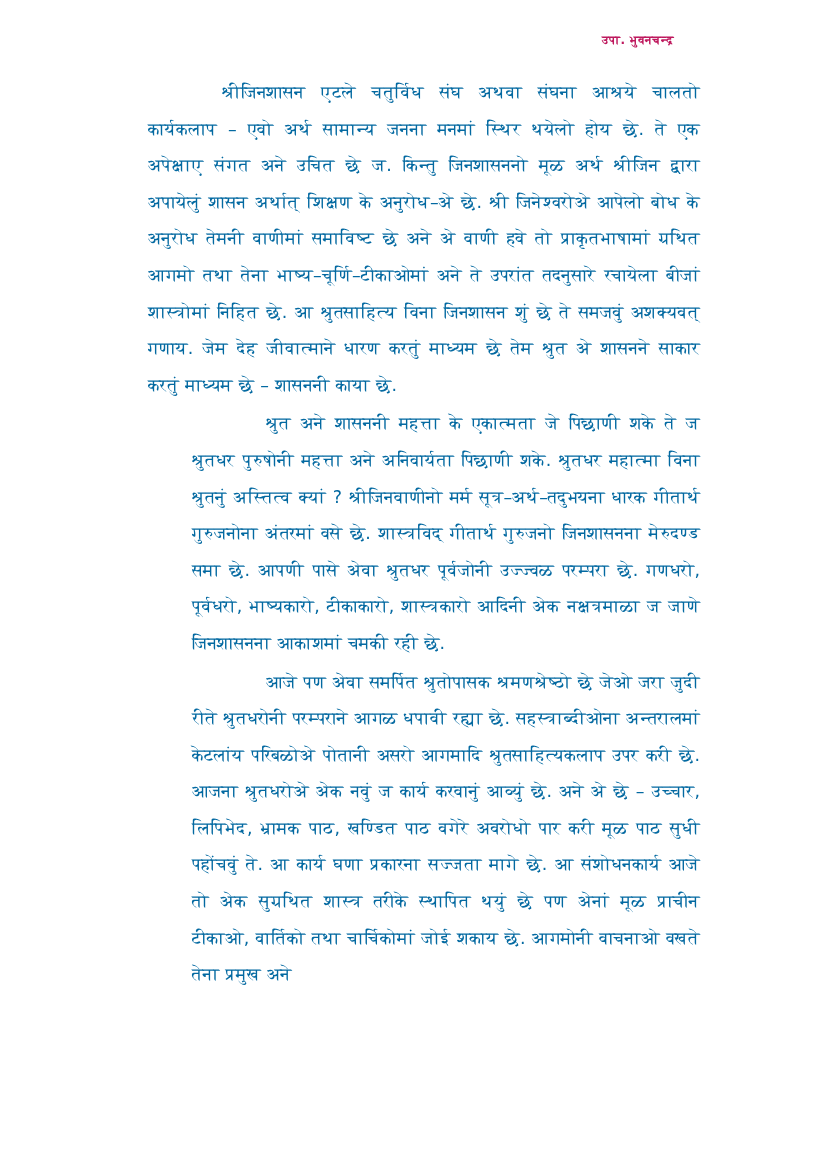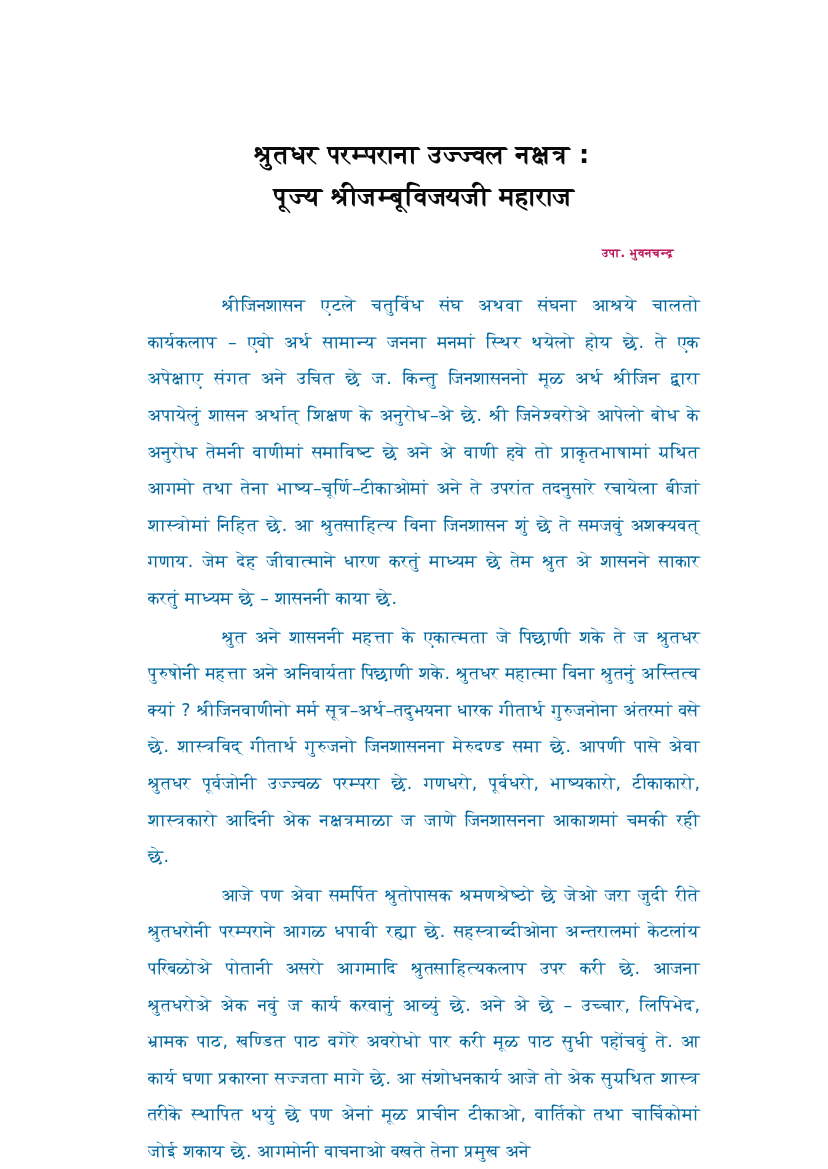--- a/index.html
+++ b/index.html
@@ -71,35 +71,31 @@
     font-size: 17.4px;
     line-height: 36.6px;
     text-align: justify;
     text-justify: inter-word;
     text-align-last: left;
     color: #0369a1;
     margin: 0 0 2px 0;
     word-spacing: 0.5px;
     hyphens: none;
   }
-  .para + .para { margin-top: 0; }
+  .para + .para { margin-top: 0; margin-left: 44px; }
   .para::first-letter { }
   .para {
     text-indent: 74px;
   }
 </style>
 </head>
 <body>
 
 <div class="page">
 
-  <div class="title-block">
-    <span class="title-line title-line-1">श्रुतधर परम्पराना उज्ज्वल नक्षत्र :</span>
-    <span class="title-line title-line-2">पूज्य श्रीजम्बूविजयजी महाराज</span>
-  </div>
 
   <div class="byline">
     <span class="byline-text">उपा. भुवनचन्द्र</span>
   </div>
 
   <div class="body-copy">
     <p class="para">श्रीजिनशासन एटले चतुर्विध संघ अथवा संघना आश्रये चालतो कार्यकलाप – एवो अर्थ सामान्य जनना मनमां स्थिर थयेलो होय छे. ते एक अपेक्षाए संगत अने उचित छे ज. किन्तु जिनशासननो मूळ अर्थ श्रीजिन द्वारा अपायेलुं शासन अर्थात् शिक्षण के अनुरोध–अे छे. श्री जिनेश्वरोअे आपेलो बोध के अनुरोध तेमनी वाणीमां समाविष्ट छे अने अे वाणी हवे तो प्राकृतभाषामां ग्रथित आगमो तथा तेना भाष्य–चूर्णि–टीकाओमां अने ते उपरांत तदनुसारे रचायेला बीजां शास्त्रोमां निहित छे. आ श्रुतसाहित्य विना जिनशासन शुं छे ते समजवुं अशक्यवत् गणाय. जेम देह जीवात्माने धारण करतुं माध्यम छे तेम श्रुत अे शासनने साकार करतुं माध्यम छे – शासननी काया छे.</p>
     <p class="para">श्रुत अने शासननी महत्ता के एकात्मता जे पिछाणी शके ते ज श्रुतधर पुरुषोनी महत्ता अने अनिवार्यता पिछाणी शके. श्रुतधर महात्मा विना श्रुतनुं अस्तित्व क्यां ? श्रीजिनवाणीनो मर्म सूत्र–अर्थ–तदुभयना धारक गीतार्थ गुरुजनोना अंतरमां वसे छे. शास्त्रविद् गीतार्थ गुरुजनो जिनशासनना मेरुदण्ड समा छे. आपणी पासे अेवा श्रुतधर पूर्वजोनी उज्ज्वळ परम्परा छे. गणधरो, पूर्वधरो, भाष्यकारो, टीकाकारो, शास्त्रकारो आदिनी अेक नक्षत्रमाळा ज जाणे जिनशासनना आकाशमां चमकी रही छे.</p>
     <p class="para">आजे पण अेवा समर्पित श्रुतोपासक श्रमणश्रेष्ठो छे जेओ जरा जुदी रीते श्रुतधरोनी परम्पराने आगळ धपावी रह्या छे. सहस्त्राब्दीओना अन्तरालमां केटलांय परिबळोअे पोतानी असरो आगमादि श्रुतसाहित्यकलाप उपर करी छे. आजना श्रुतधरोअे अेक नवुं ज कार्य करवानुं आव्युं छे. अने अे छे – उच्चार, लिपिभेद, भ्रामक पाठ, खण्डित पाठ वगेरे अवरोधो पार करी मूळ पाठ सुधी पहोंचवुं ते. आ कार्य घणा प्रकारना सज्जता मागे छे. आ संशोधनकार्य आजे तो अेक सुग्रथित शास्त्र तरीके स्थापित थयुं छे पण अेनां मूळ प्राचीन टीकाओ, वार्तिको तथा चार्चिकोमां जोई शकाय छे. आगमोनी वाचनाओ वखते तेना प्रमुख अने</p>
   </div>

